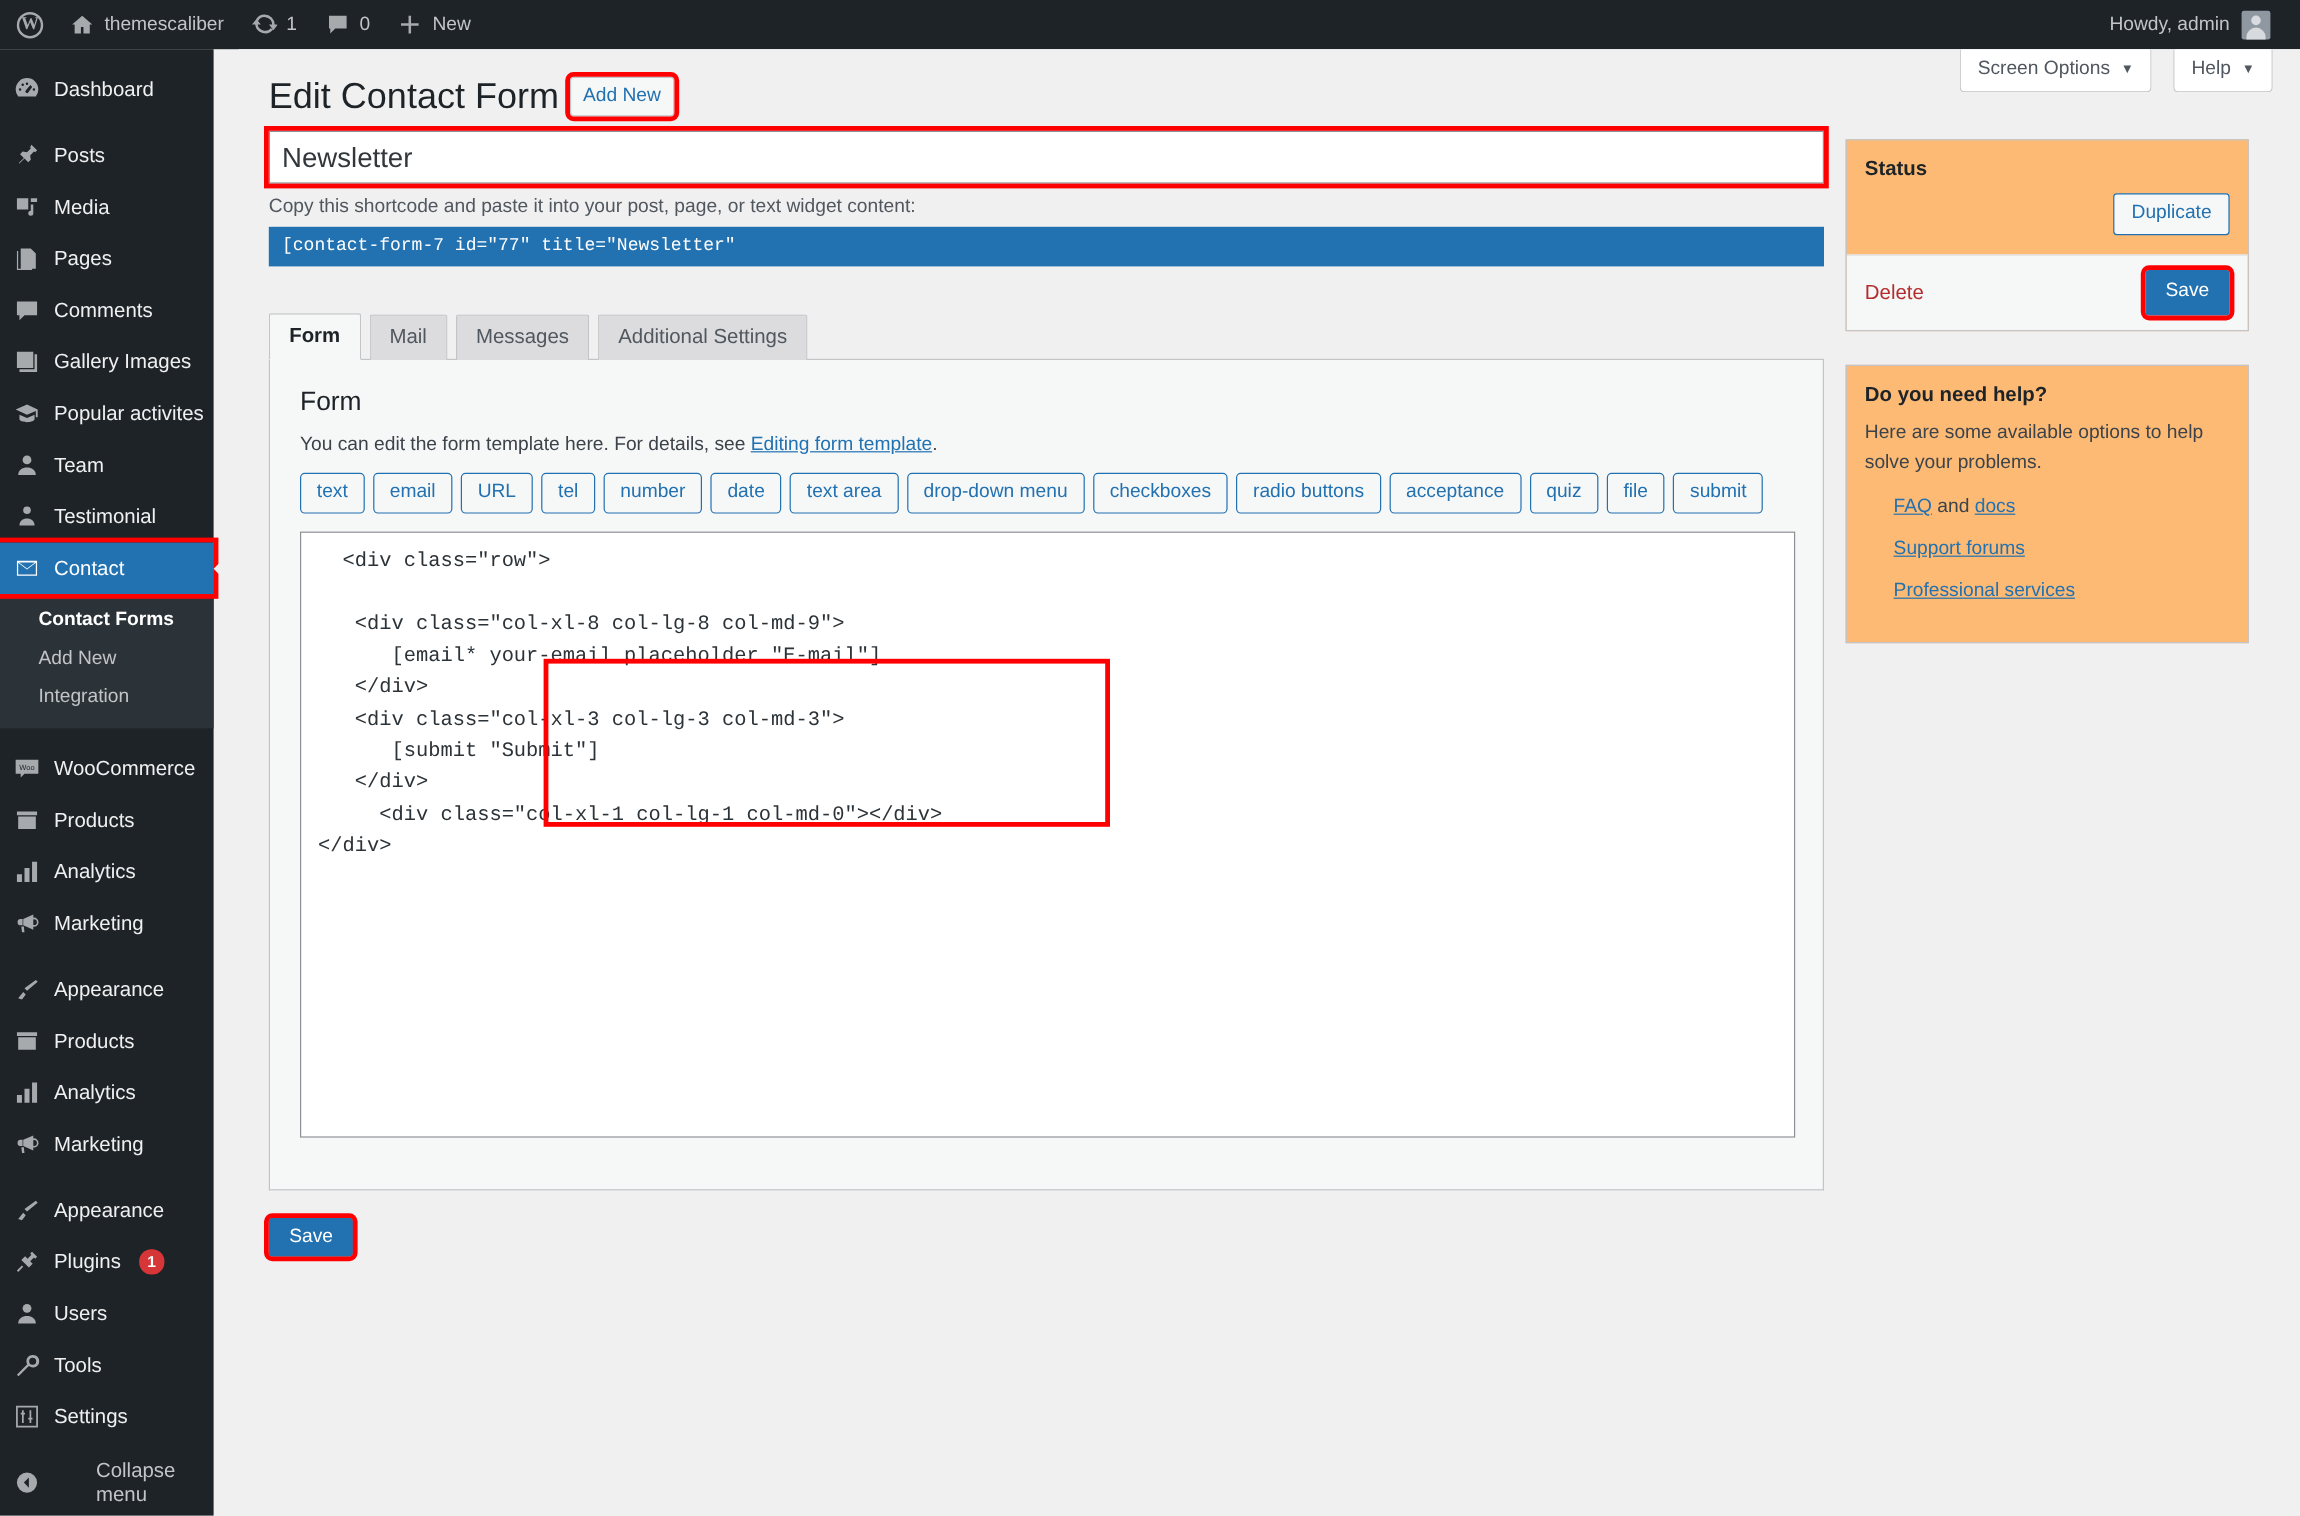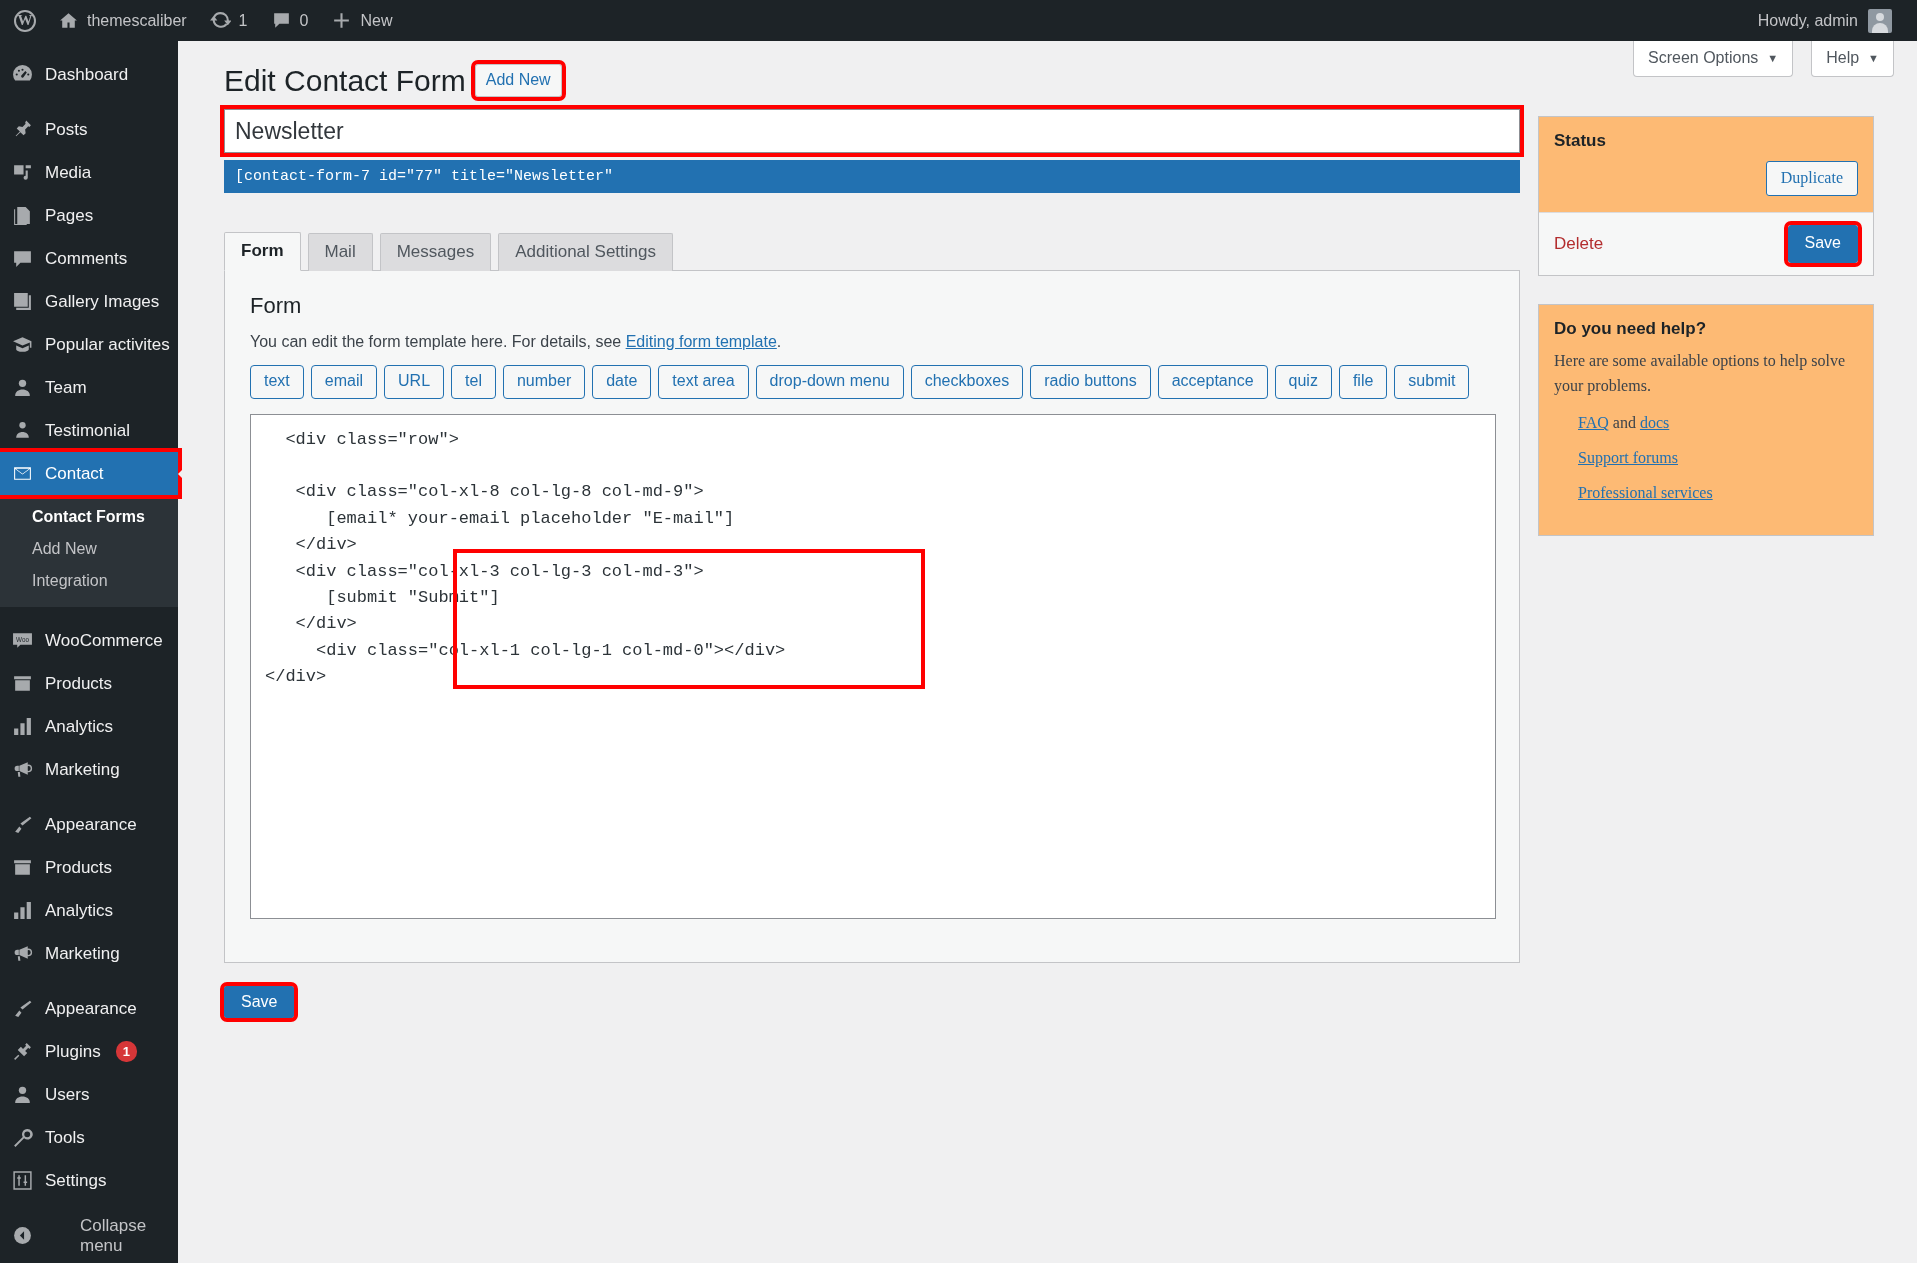--- a/index.html
+++ b/index.html
@@ -195,21 +195,21 @@
   #rightcol {
     position: absolute; top: 116px; left: 1538px; width: 336px;
   }
   .postbox {
     background: #fdba74; border: 1px solid #c3c4c7; margin-bottom: 28px;
   }
   .pb-head {
     padding: 14px 15px 0 15px; font-size: 17px; font-weight: bold;
     color: #1d2327;
   }
-  .pb-body { padding: 10px 15px 16px 15px; font-family: Liberation Serif, serif; }
+  .pb-body { padding: 10px 15px 16px 15px; }
   .pb-row-right { display: flex; justify-content: flex-end; }
   .btn-secondary {
     background: #f6f7f7; border: 1px solid #2271b1; color: #2271b1;
     font-size: 16px; padding: 5px 14px 6px 14px; border-radius: 3px;
     cursor: pointer; line-height: 1.4;
   }
   .pb-footer {
     border-top: 1px solid #dcdcde; background: #f6f7f7;
     display: flex; align-items: center; justify-content: space-between;
     padding: 12px 15px;
@@ -537,20 +537,21 @@
 
   <div class="page-head">
     <h1 class="page-title">Edit Contact Form</h1>
     <span class="page-title-action hl">Add New</span>
   </div>
 
   <div class="title-wrap">
     <input class="title-input hl" type="text" value="Newsletter" style="">
   </div>
 
+  <div class="shortcode-desc">Copy this shortcode and paste it into your post, page, or text widget content:</div>
 
   <div class="shortcode-bar">
     <input class="shortcode-input hl" type="text" readonly="" value="[contact-form-7 id=&quot;77&quot; title=&quot;Newsletter&quot;]" style="">
   </div>
 
   <div class="tab-bar">
     <div class="tab active">Form</div>
     <div class="tab">Mail</div>
     <div class="tab">Messages</div>
     <div class="tab">Additional Settings</div>

